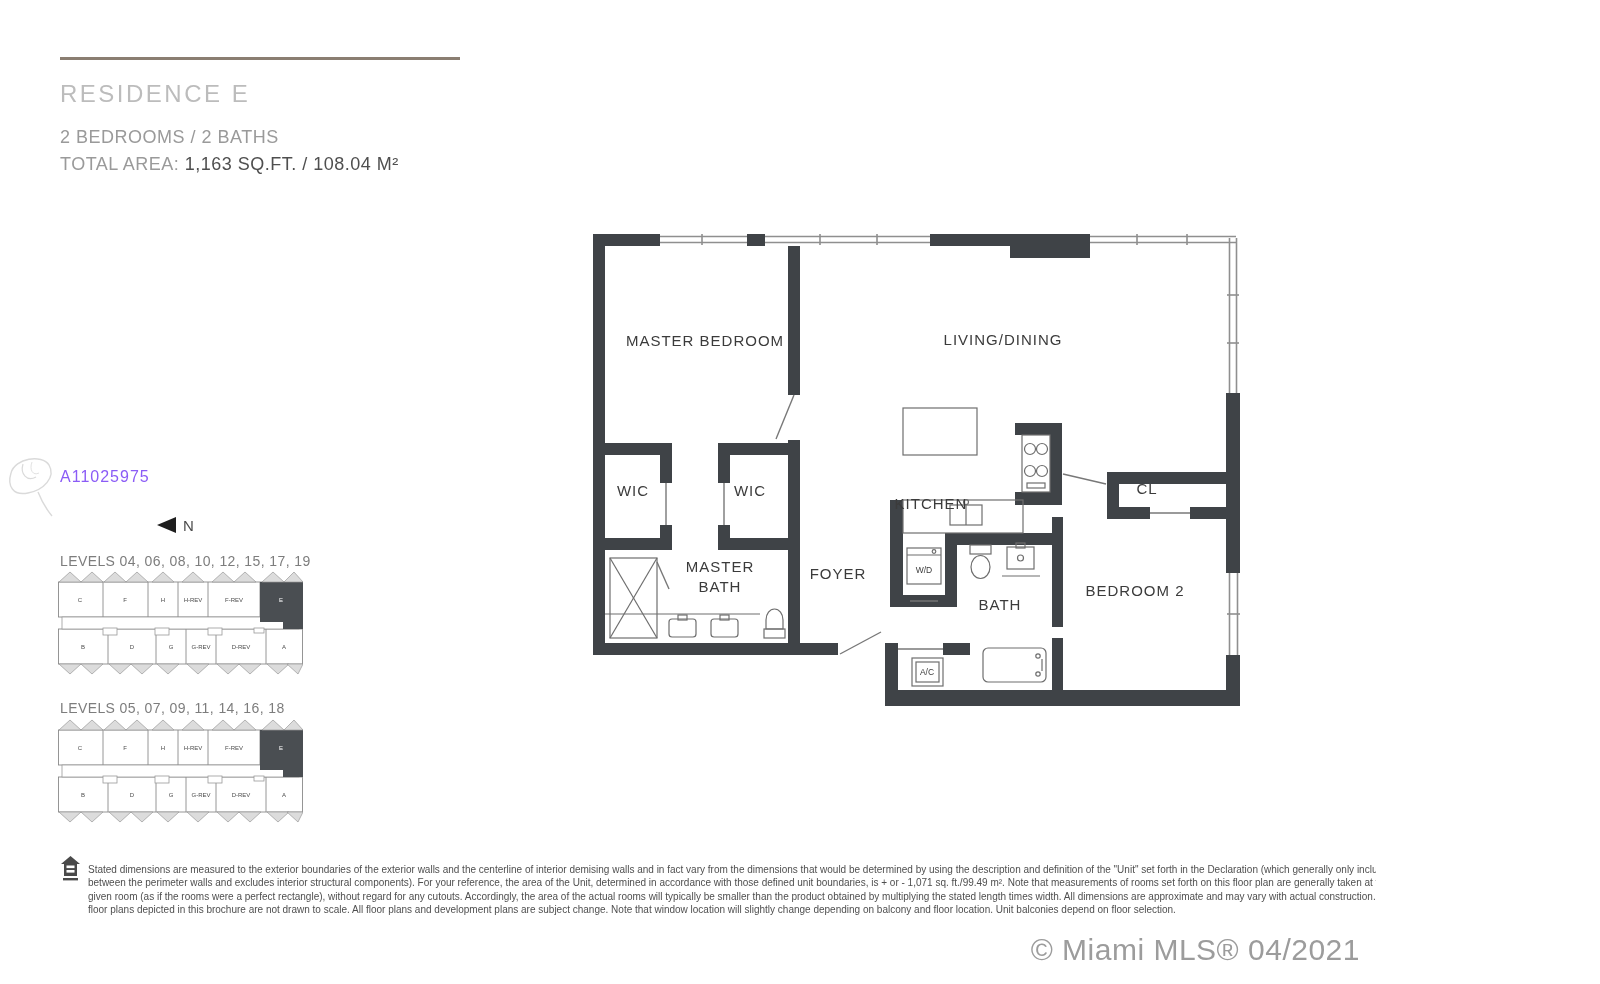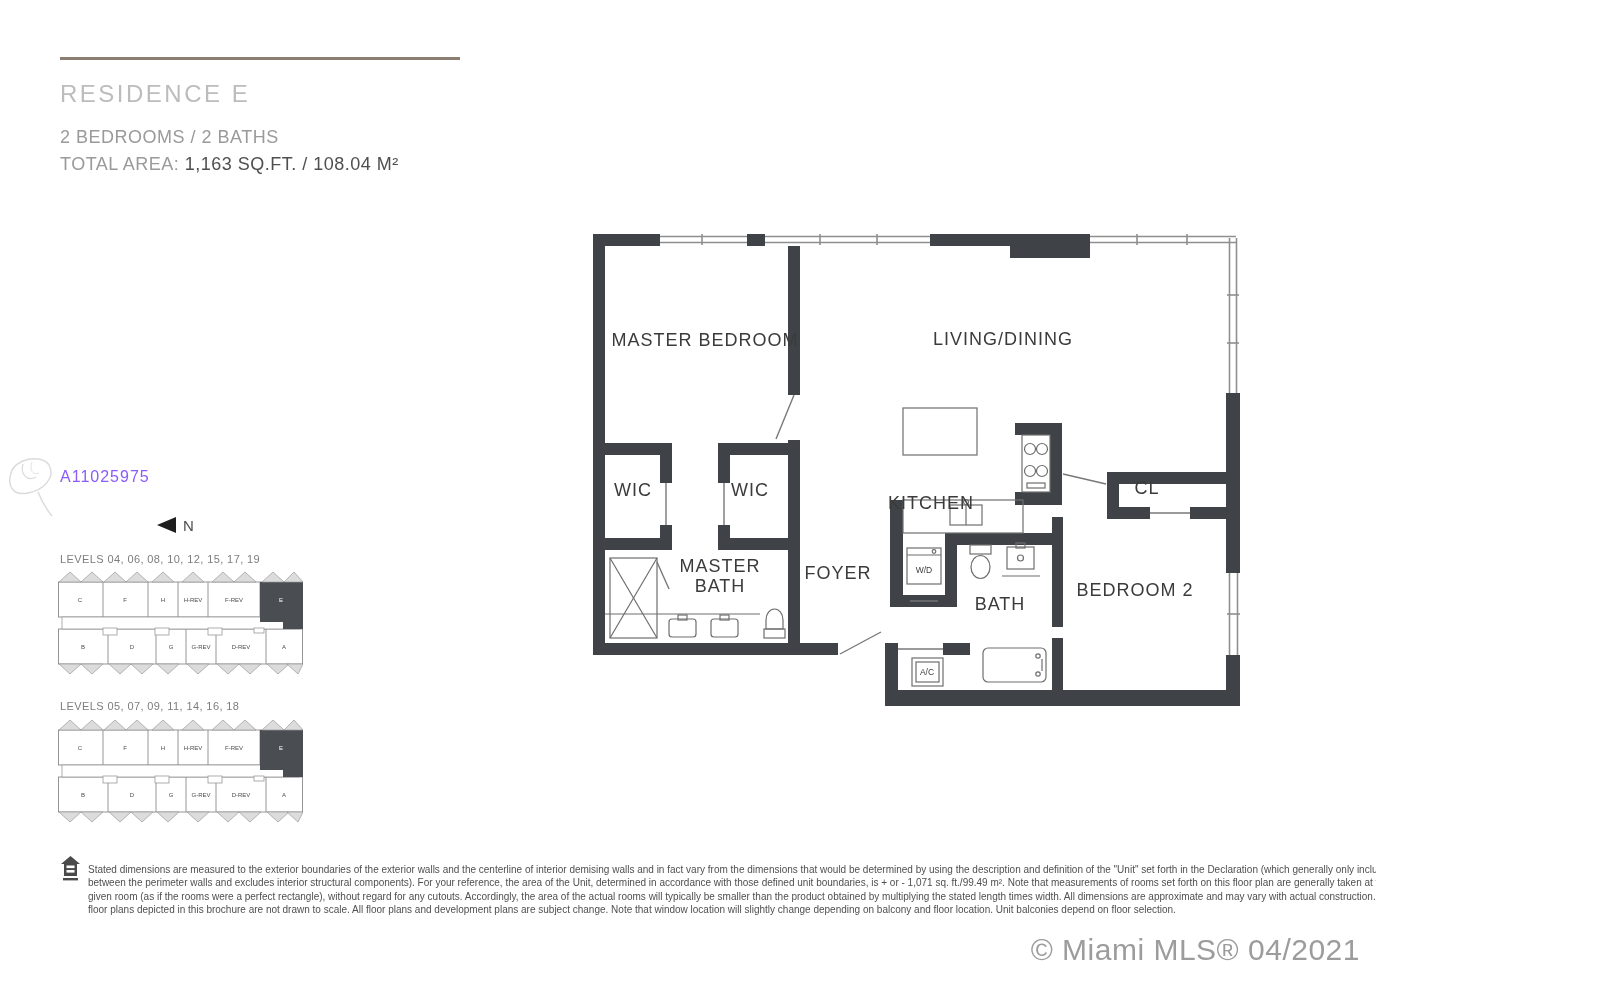--- a/index.html
+++ b/index.html
@@ -10,26 +10,26 @@
   .accent-rule{left:60px;top:57px;width:400px;height:3px;background:#8a7e71;}
   .res-title{left:60px;top:80px;font-size:24px;letter-spacing:2.5px;color:#bcbcbc;font-weight:400;}
   .res-sub{left:60px;top:127px;font-size:18px;letter-spacing:0.5px;color:#9a9a9a;}
   .res-area{left:60px;top:154px;font-size:18px;letter-spacing:0.5px;color:#9a9a9a;}
   .res-area b{color:#4f4f4f;font-weight:400;}
   
   .mls{left:60px;top:468px;font-size:16px;letter-spacing:1px;color:#8b5cf6;}
   .north{left:156px;top:516px;display:flex;align-items:center;gap:5px;}
   .north span{font-size:15px;color:#4c4c4c;}
   
-  .kp-label{font-size:11px;letter-spacing:0.4px;color:#7d7d7d;}
+  .kp-label{font-size:14px;letter-spacing:0.4px;color:#7d7d7d;}
   .keyplan{width:245px;height:106px;}
   .ku{position:absolute;transform:translate(-50%,-50%);font-size:6px;color:#4c4c4c;letter-spacing:0;white-space:nowrap;}
   .ku-hl{color:#ffffff;}
   
-  .rlabel{position:absolute;transform:translate(-50%,-50%);font-size:18px;letter-spacing:1px;
+  .rlabel{position:absolute;transform:translate(-50%,-50%);font-size:15px;letter-spacing:1px;
           color:#3b3b3b;white-space:nowrap;}
   .rlabel.small{font-size:8.5px;letter-spacing:0;}
   
   .disc{left:88px;top:853px;width:1428px;font-size:10px;line-height:13.4px;color:#4f4f4f;text-align:left;}
   .watermark{right:16px;top:933px;font-size:30px;color:#9c9c9c;letter-spacing:0.5px;}
 </style>
 </head>
 <body>
 
 <div class="canvas">

